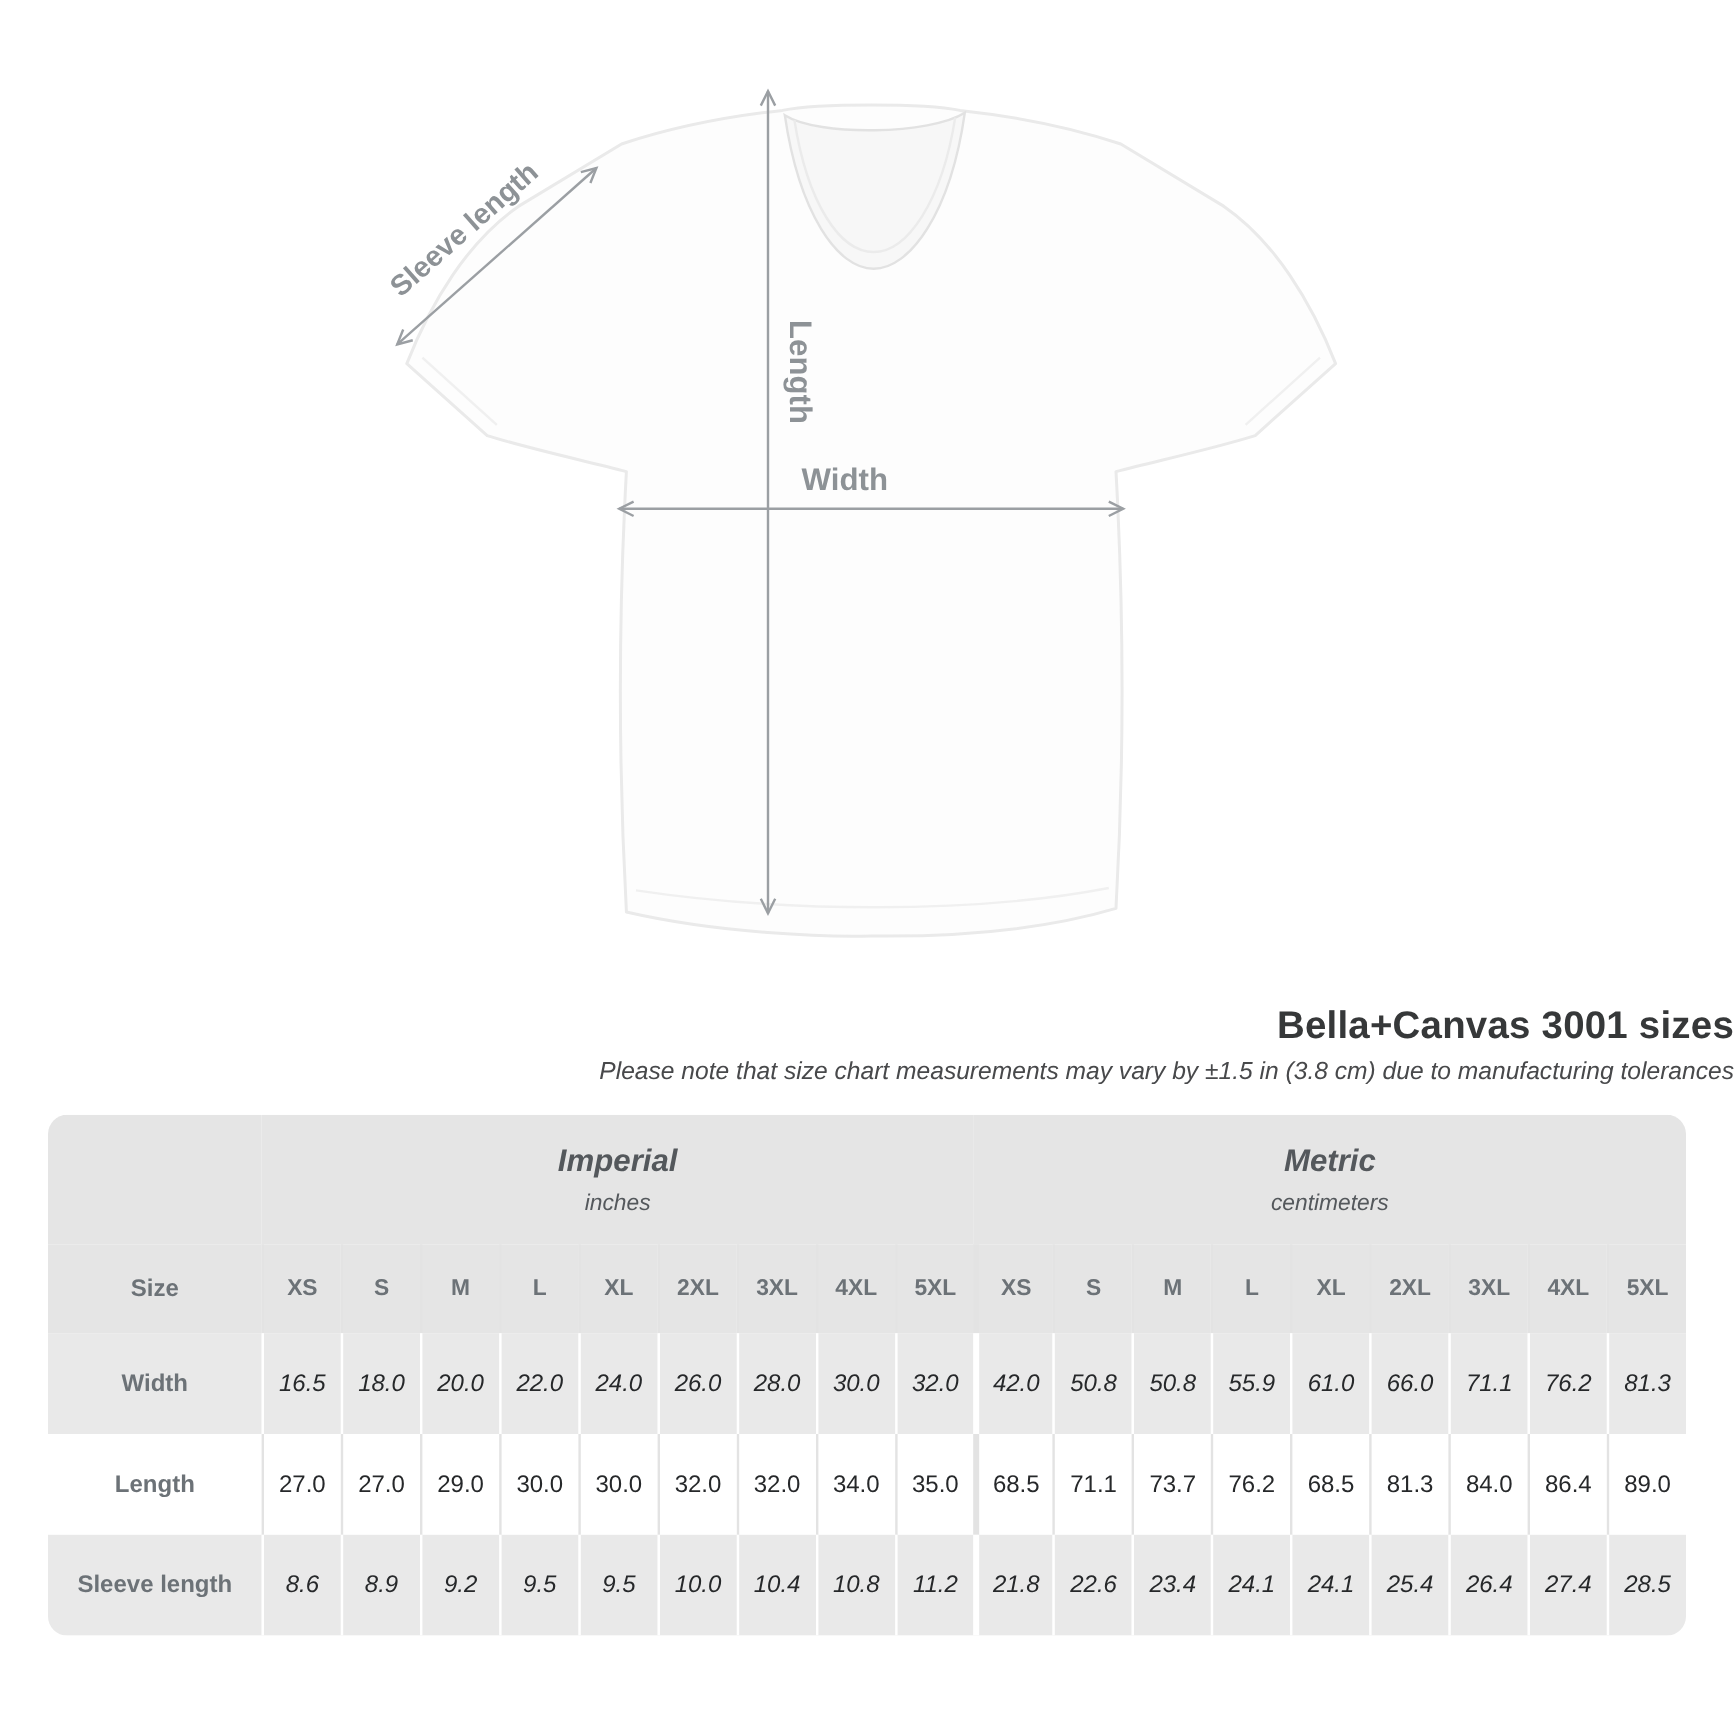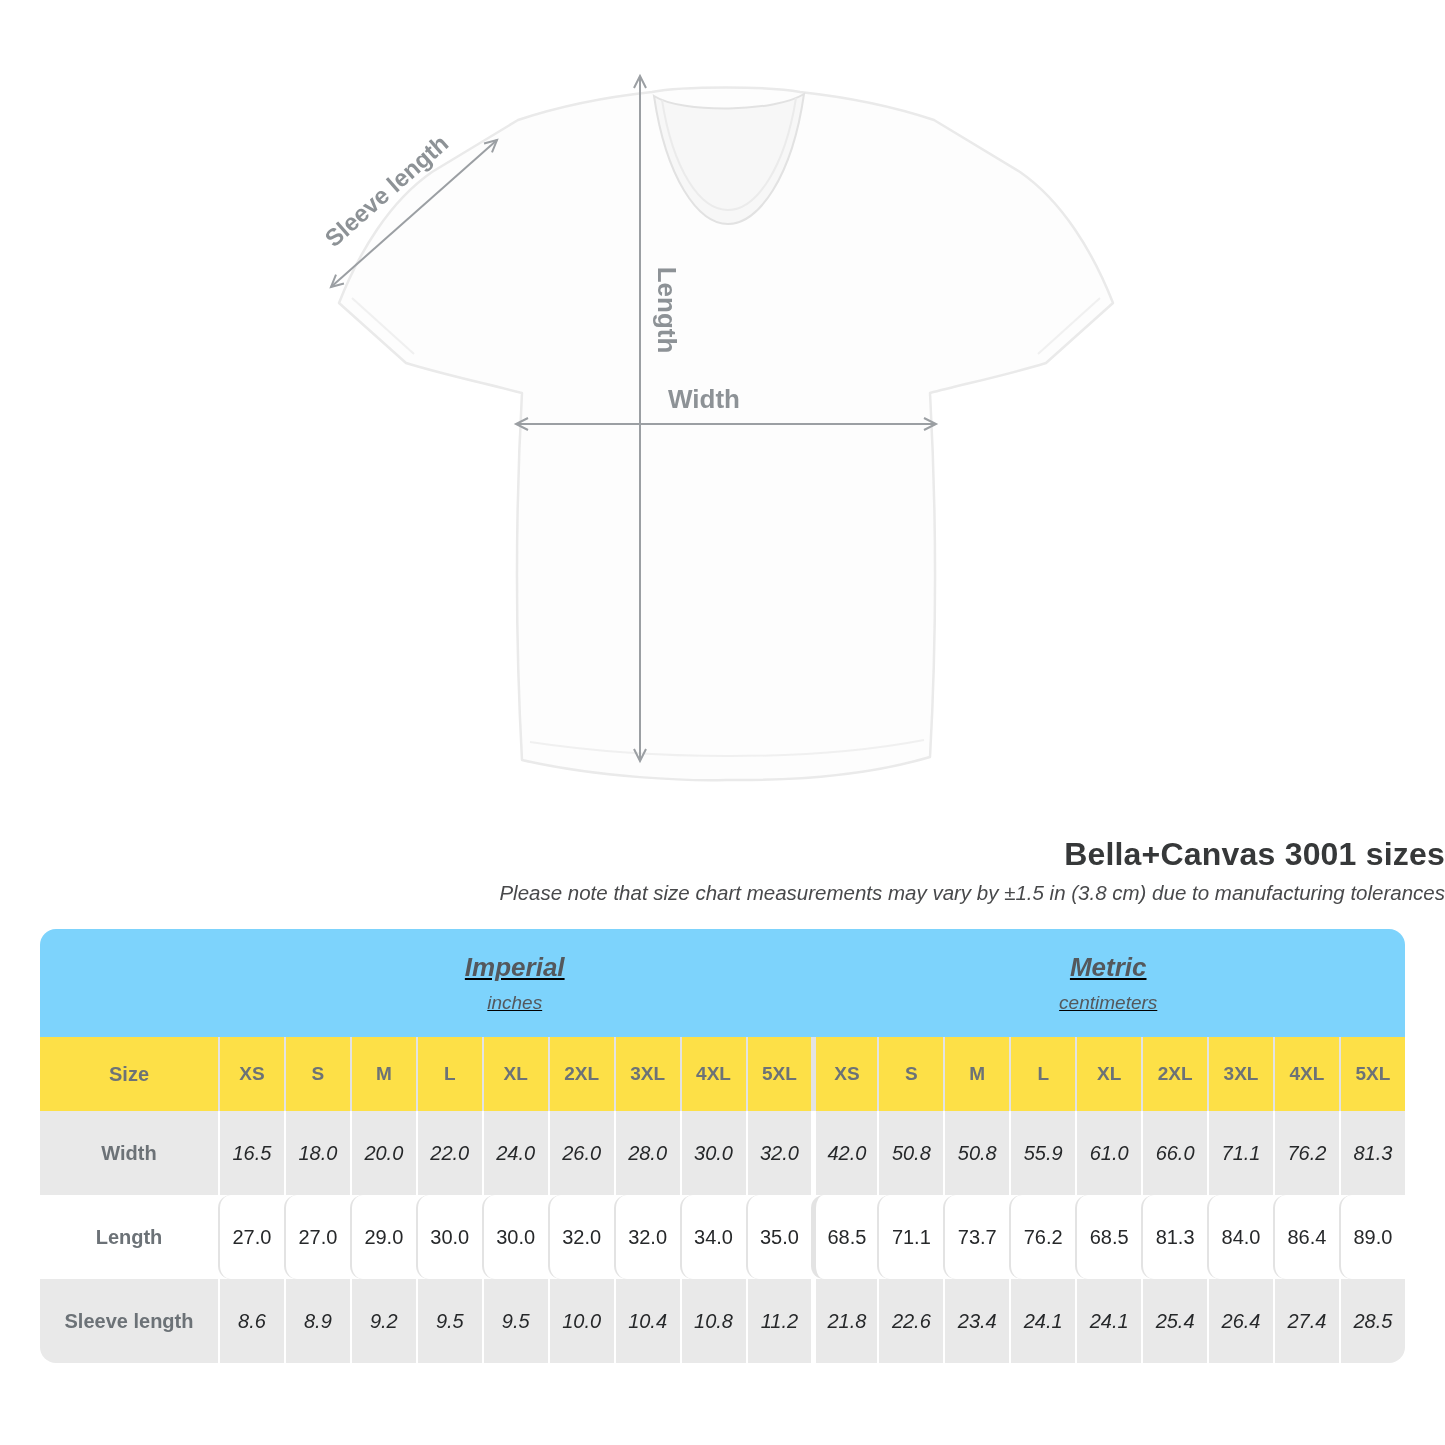--- a/index.html
+++ b/index.html
@@ -15,29 +15,29 @@
     font-size:32px;font-weight:bold;color:#363839;letter-spacing:.2px;
   }
   .subtitle{
     margin:0 0 24px;text-align:right;font-style:italic;
     font-size:20.5px;color:#48494b;
   }
   .table-wrap{margin:0 40px;border-radius:16px;overflow:hidden;}
   table.sizes{width:100%;border-collapse:separate;border-spacing:0;table-layout:fixed;}
   col.label-col{width:178px;}
   th,td{text-align:center;vertical-align:middle;padding:0;font-weight:normal;}
-  tr.band th{background:#7dd3fc;height:108px;text-decoration:underline;}
+  tr.band th{background:#e5e5e5;height:108px;}
   .unit-title{font-size:26px;font-weight:bold;font-style:italic;color:#54585c;padding-bottom:9px;}
   .unit-sub{font-size:19px;font-style:italic;color:#54585c;}
-  tr.size-row th{height:74px;background:#fde047;text-align:center;}
+  tr.size-row th{height:74px;background:#e5e5e5;text-align:center;}
   .size-th{font-size:19px;font-weight:bold;color:#6c7277;border-left:2px solid #e3e3e3;}
   .row-label{font-size:20px;font-weight:bold;color:#6c7277;}
   tr.data-row td{height:84px;font-size:20px;color:#26282a;}
   tr.data-row th{height:84px;}
-  tr.data-row:not(.alt) td{border-left:2px solid #e3e3e3;border-radius:13px;}
+  tr.data-row:not(.alt) td{border-left:2px solid #e3e3e3;}
   tr.alt{background:#e9e9e9;}
   tr.alt td{border-left:2px solid #ffffff;font-style:italic;}
   .sep-strong{border-left-width:5px !important;}
 </style>
 </head>
 <body>
 
 <div class="diagram">
   <svg viewBox="0 0 1445 812" width="1445" height="812">
     <defs>

